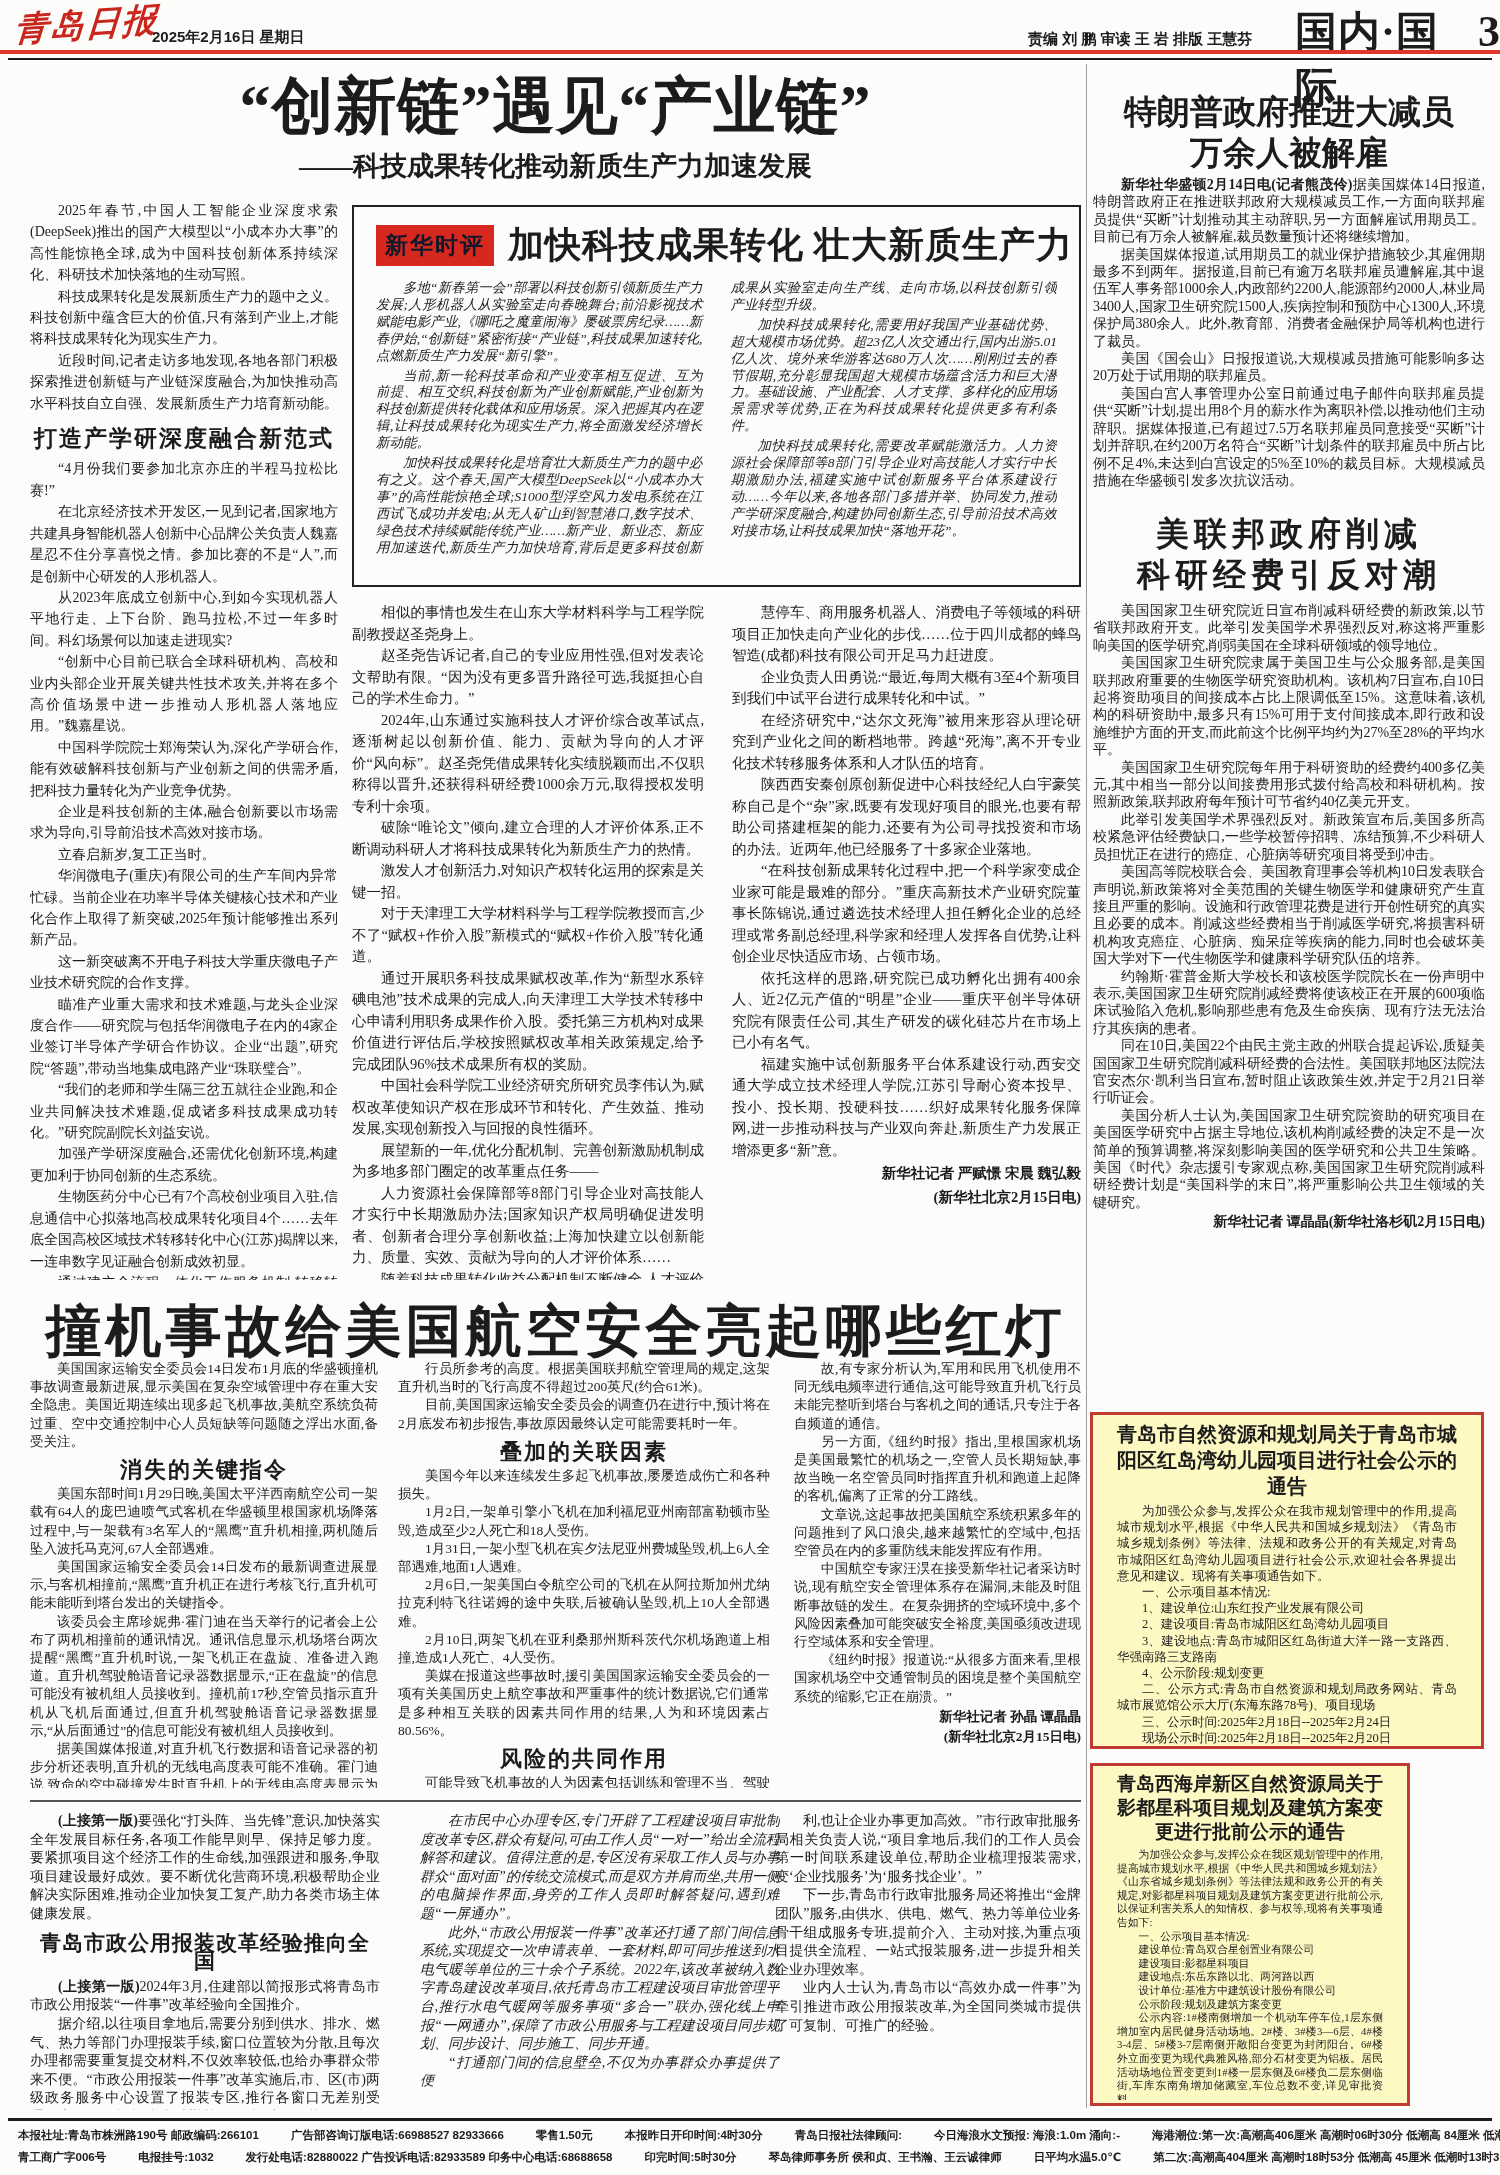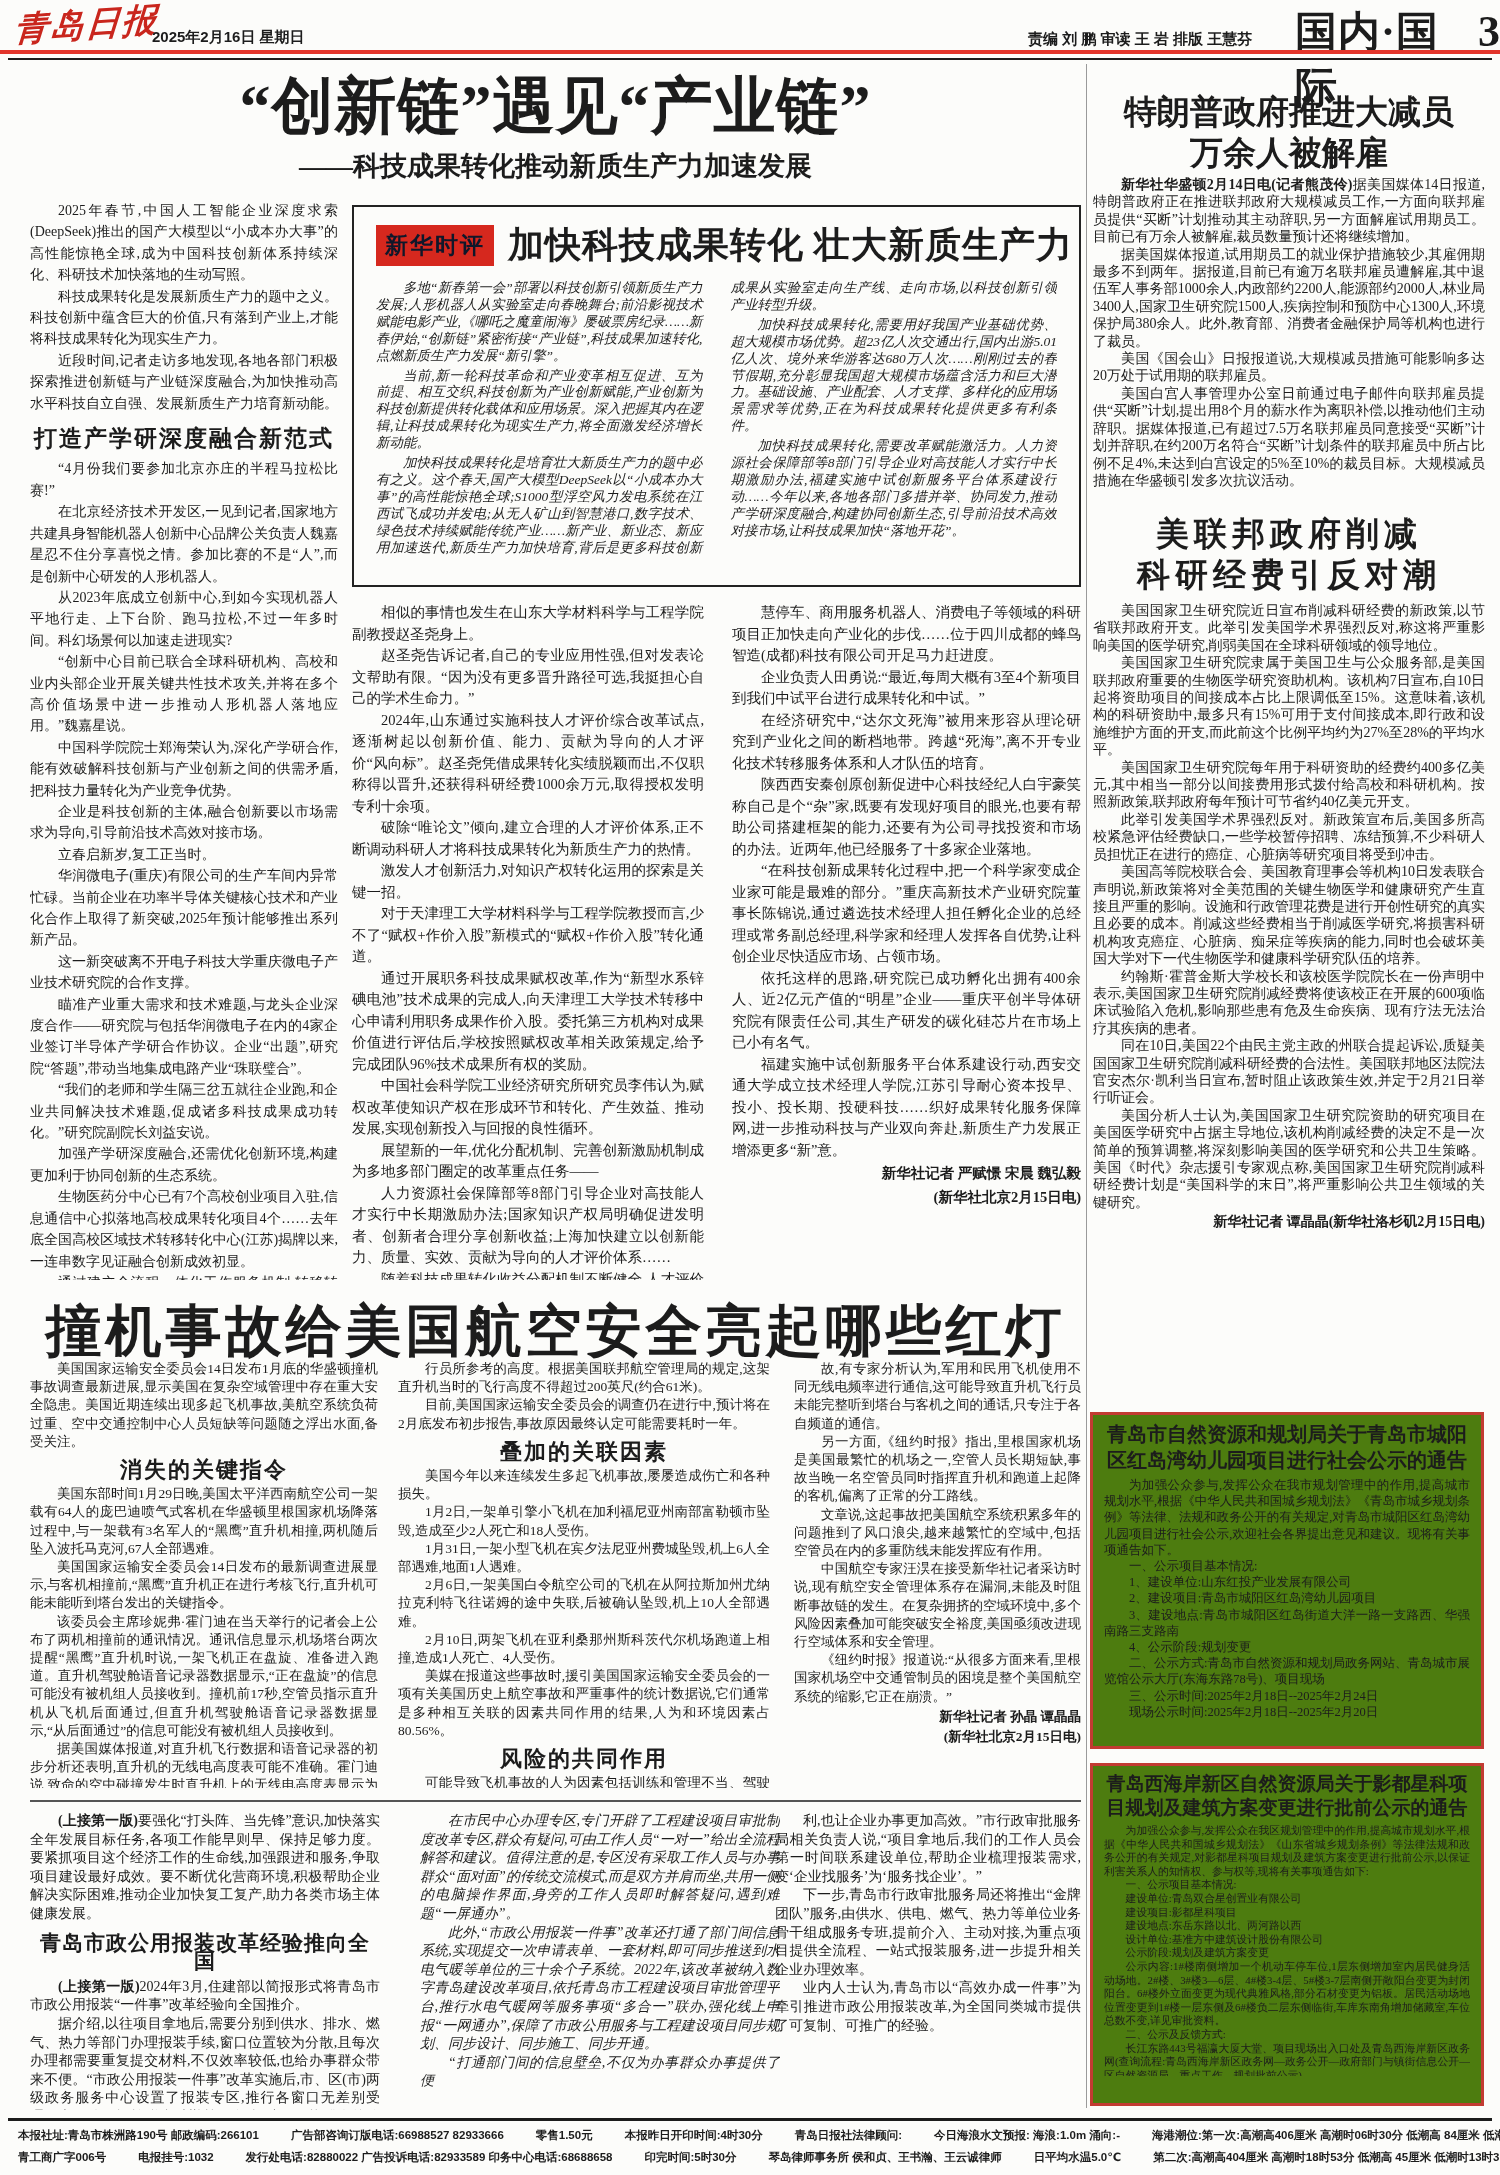--- a/index.html
+++ b/index.html
@@ -36,23 +36,23 @@
   .comtitle{font-size:36px;font-weight:900;letter-spacing:1px;white-space:nowrap;}
   .combody{height:292px;overflow:hidden;column-count:2;column-gap:28px;font-size:13.5px;line-height:16.9px;
            font-style:italic;text-align:justify;}
   .combody .para{margin:0 0 3px;}
   
   .t-title{left:1093px;top:92px;width:392px;text-align:center;font-size:33px;font-weight:900;line-height:41px;}
   .t-body{left:1093px;top:176px;width:392px;height:322px;font-size:14px;line-height:17.4px;}
   .n-title{left:1093px;top:514px;width:392px;text-align:center;font-size:33px;font-weight:900;line-height:41px;letter-spacing:5px;}
   .n-body{left:1093px;top:602px;width:392px;height:788px;font-size:14px;line-height:17.4px;}
   
-  .notice{box-sizing:border-box;border:3px solid #c23b32;background:#4d7c0f;padding:6px 11px;overflow:hidden;}
+  .notice{box-sizing:border-box;border:3px solid #c23b32;background:#fef9c3;padding:6px 24px;overflow:hidden;}
   .no1{left:1090px;top:1412px;width:394px;height:337px;}
-  .no2{left:1090px;top:1763px;width:394px;height:343px;}
+  .no2{left:1090px;top:1763px;width:320px;height:343px;}
   .ntitle{font-family:"Liberation Sans","DejaVu Sans",sans-serif;font-weight:900;text-align:center;margin:0 0 4px;}
   .no1 .ntitle{font-size:20px;line-height:26px;}
   .no2 .ntitle{font-size:19px;line-height:24px;}
   .nbody{text-align:justify;overflow:hidden;}
   .no1 .nbody{font-size:12.5px;line-height:16.2px;height:244px;}
   .no2 .nbody{font-size:10.8px;line-height:13.6px;height:252px;}
   .nbody .para{margin:0;}
   
   .cr-title{left:30px;top:1294px;width:1051px;text-align:center;font-size:56px;font-weight:900;letter-spacing:4px;}
   .cr1{left:30px;top:1360px;width:348px;height:428px;font-size:13.5px;line-height:18.2px;}

